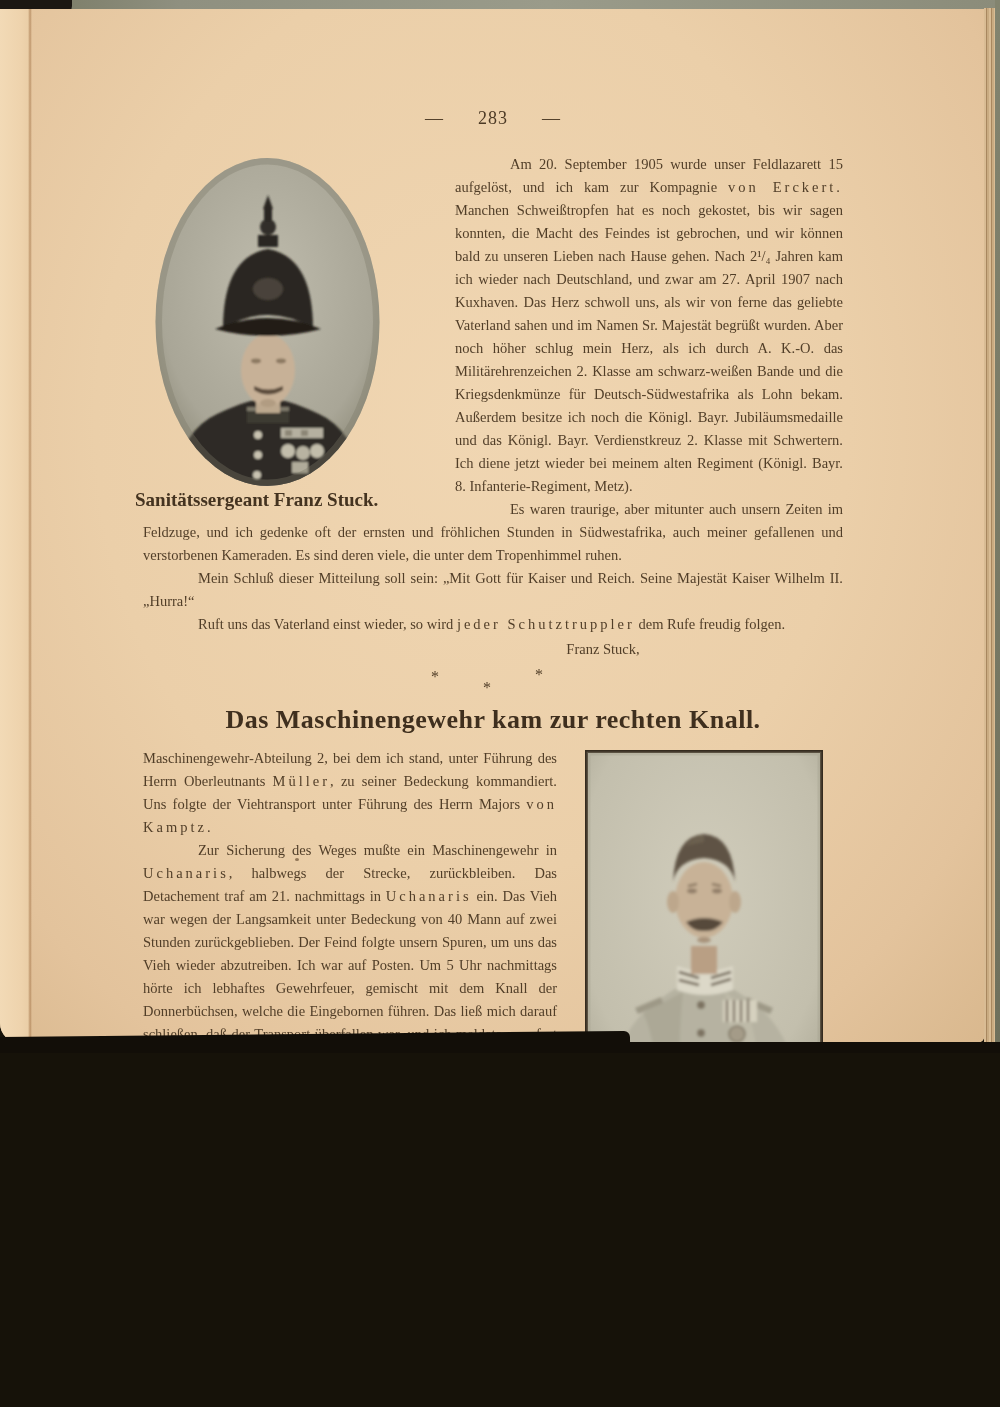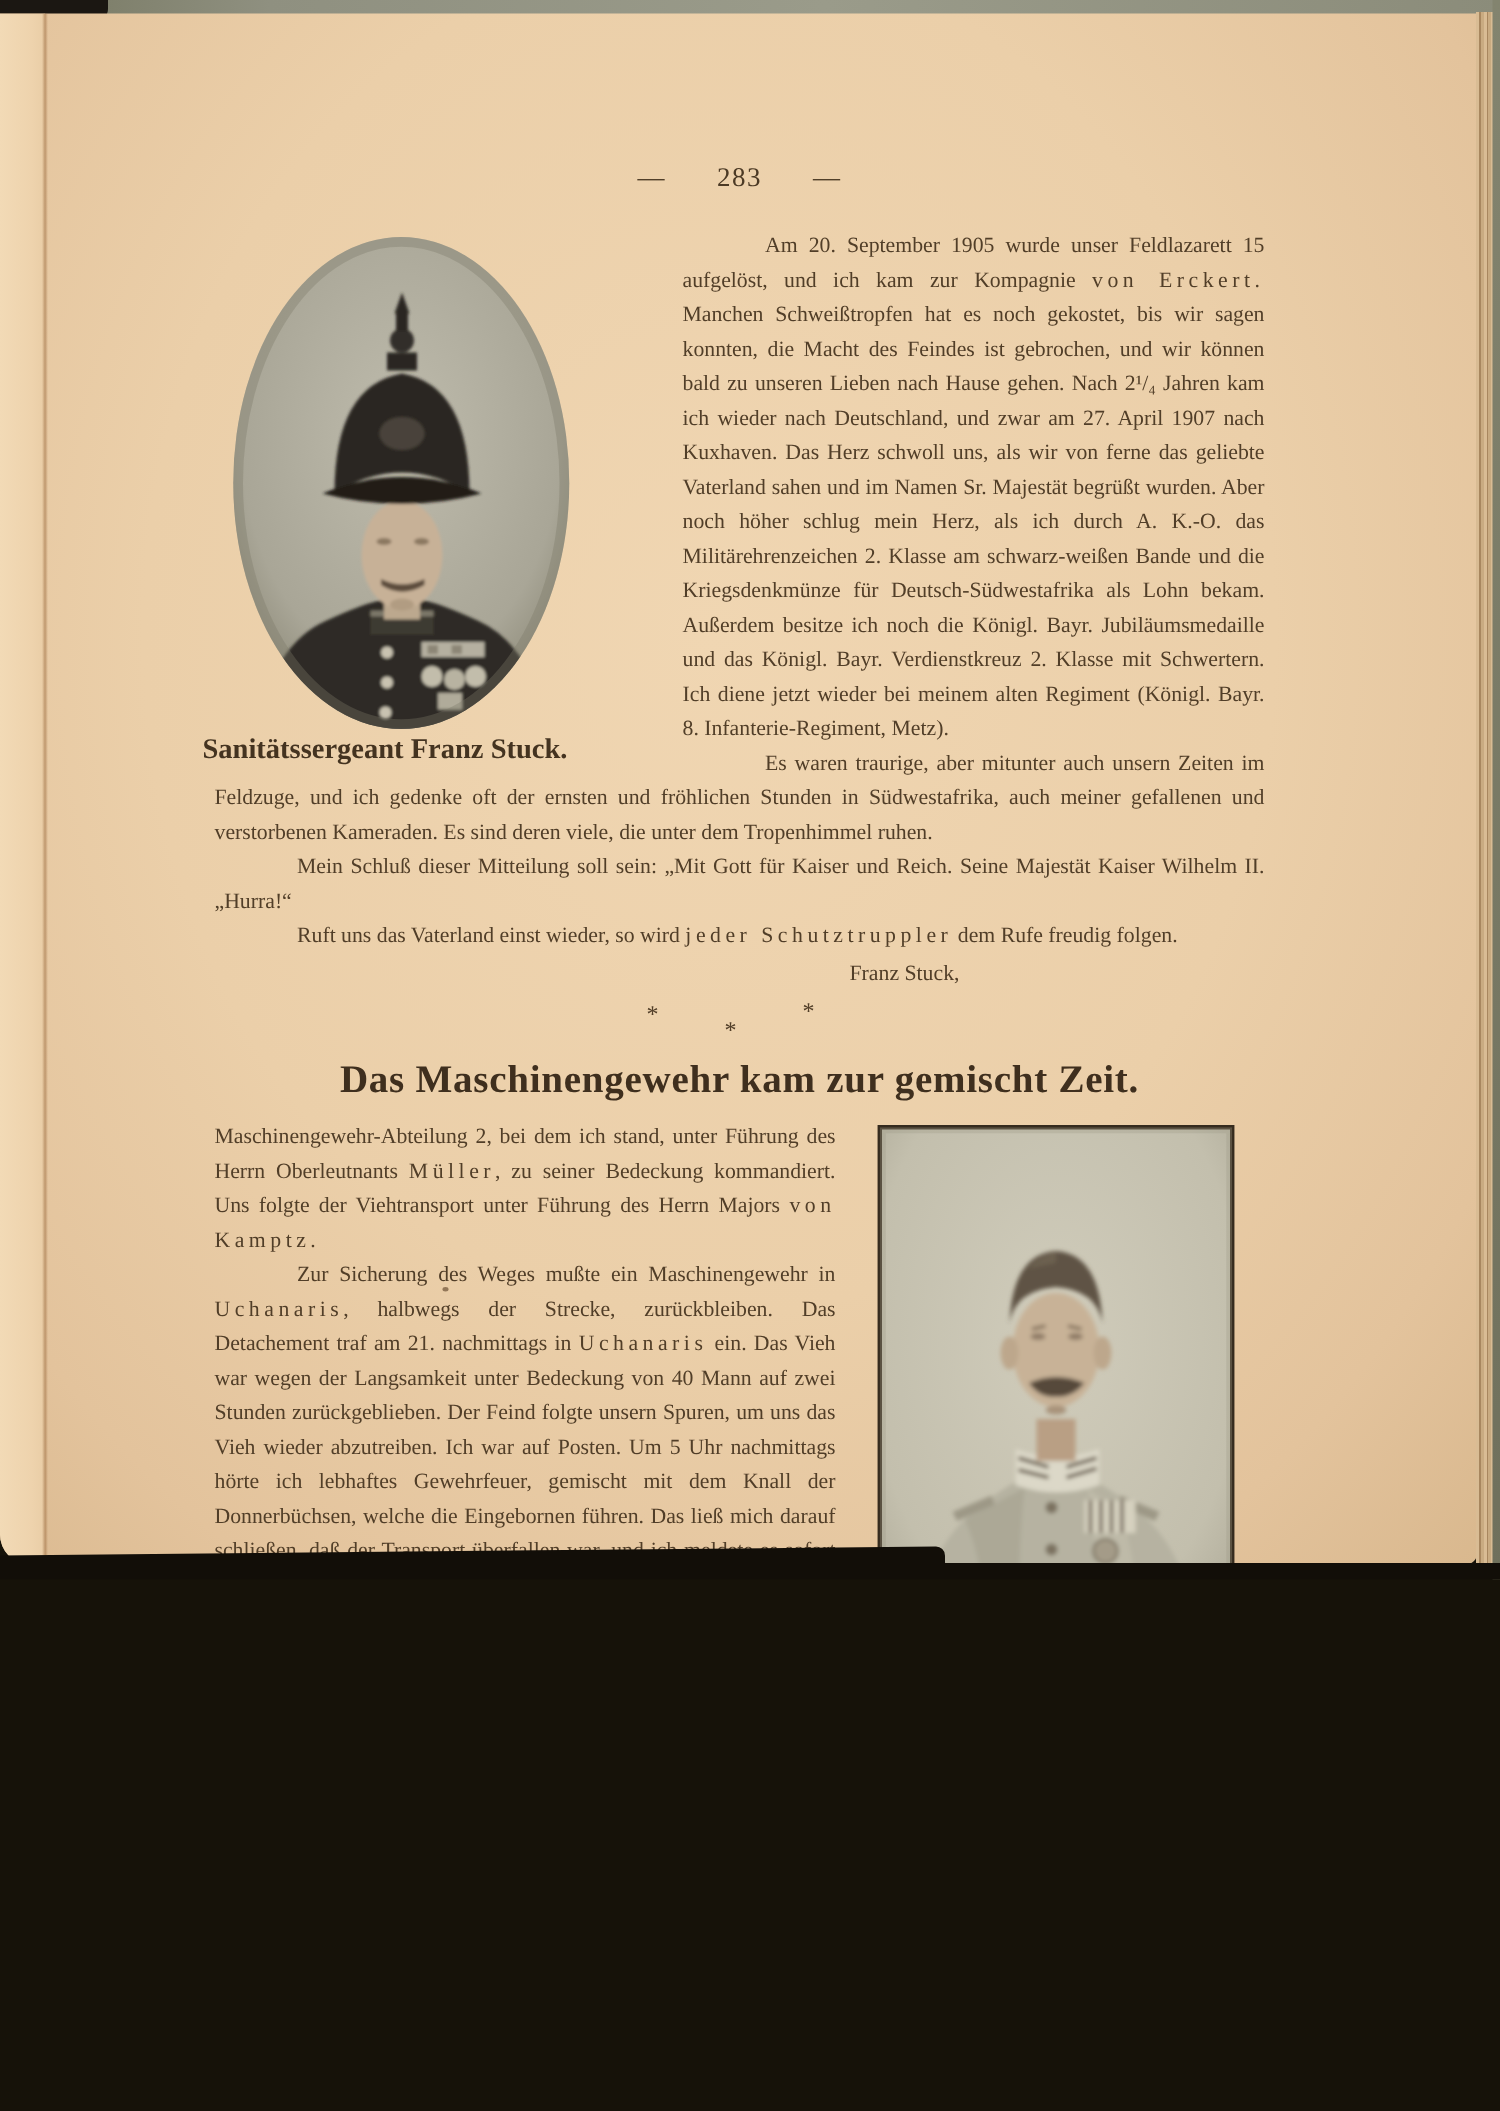--- a/index.html
+++ b/index.html
@@ -144,21 +144,21 @@
         <div class="sig-name">Franz Stuck,</div>
       </section>
 
       <div class="separator">
         <span class="s1">*</span>
         <span class="s2">*</span>
         <span class="s3">*</span>
       </div>
 
       <section>
-        <h2>Das Maschinengewehr kam zur gemischt Zeit.</h2>
+        <h2>Das Maschinengewehr kam zur rechten Knall.</h2>
 
 
         <div class="sec2-body">
           <figure class="fig2">
             <svg class="photo" viewBox="0 0 238 370" role="img">
               <defs>
                 <radialGradient id="pbg2" cx="50%" cy="38%" r="72%">
                   <stop offset="0" stop-color="#d0ccbb"></stop>
                   <stop offset="0.75" stop-color="#c3bfad"></stop>
                   <stop offset="1" stop-color="#aeaa98"></stop>

